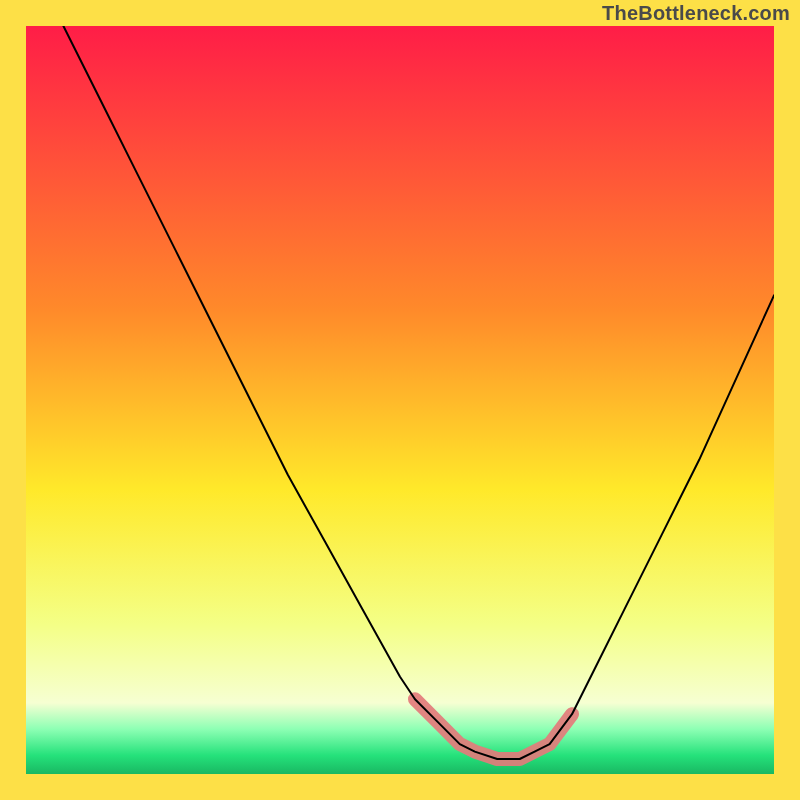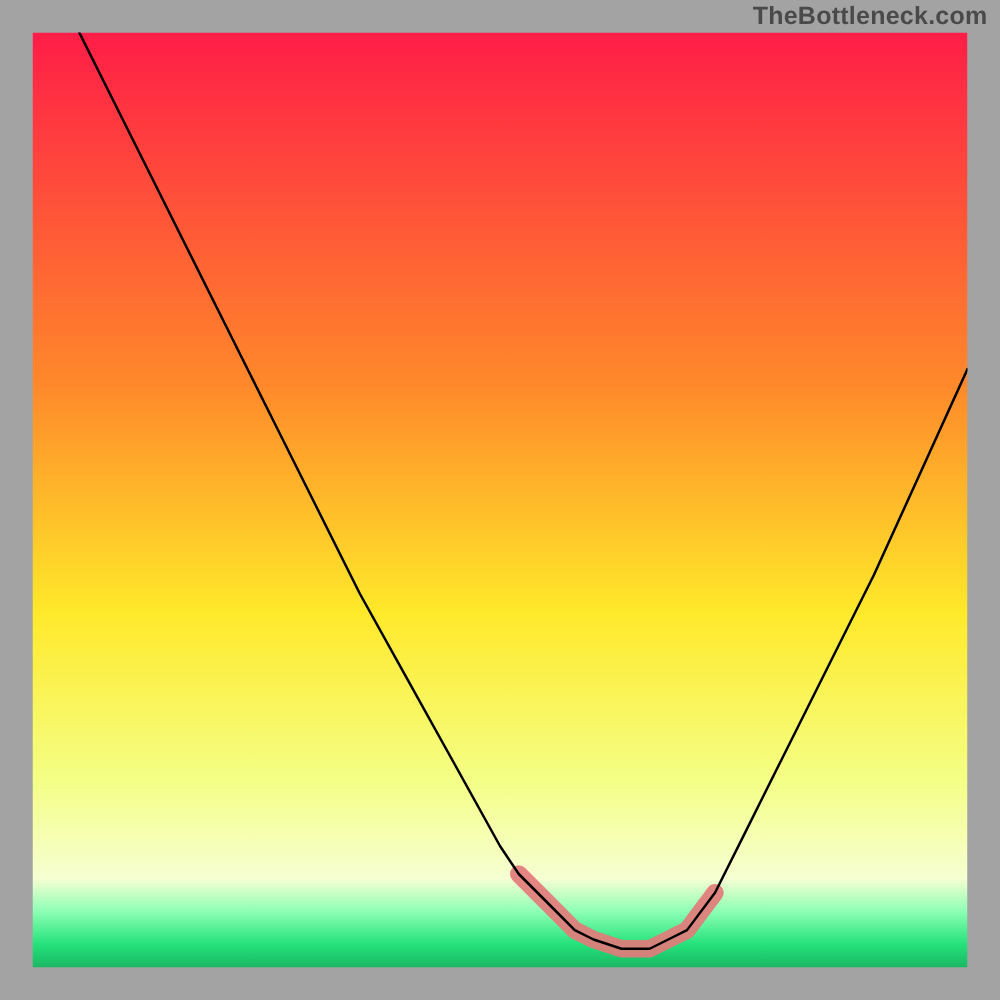--- a/index.html
+++ b/index.html
@@ -8,21 +8,21 @@
     width: 800px;
     height: 800px;
     background: #000;
     overflow: hidden;
     font-family: Arial, Helvetica, sans-serif;
   }
   .stage {
     position: relative;
     width: 800px;
     height: 800px;
-    background: #a3a3a3;
+    background: #fde047;
   }
   .watermark {
     position: absolute;
     top: 2px;
     right: 10px;
     color: #4a4a4a;
     font-size: 20px;
     font-weight: 600;
     letter-spacing: 0.2px;
   }

